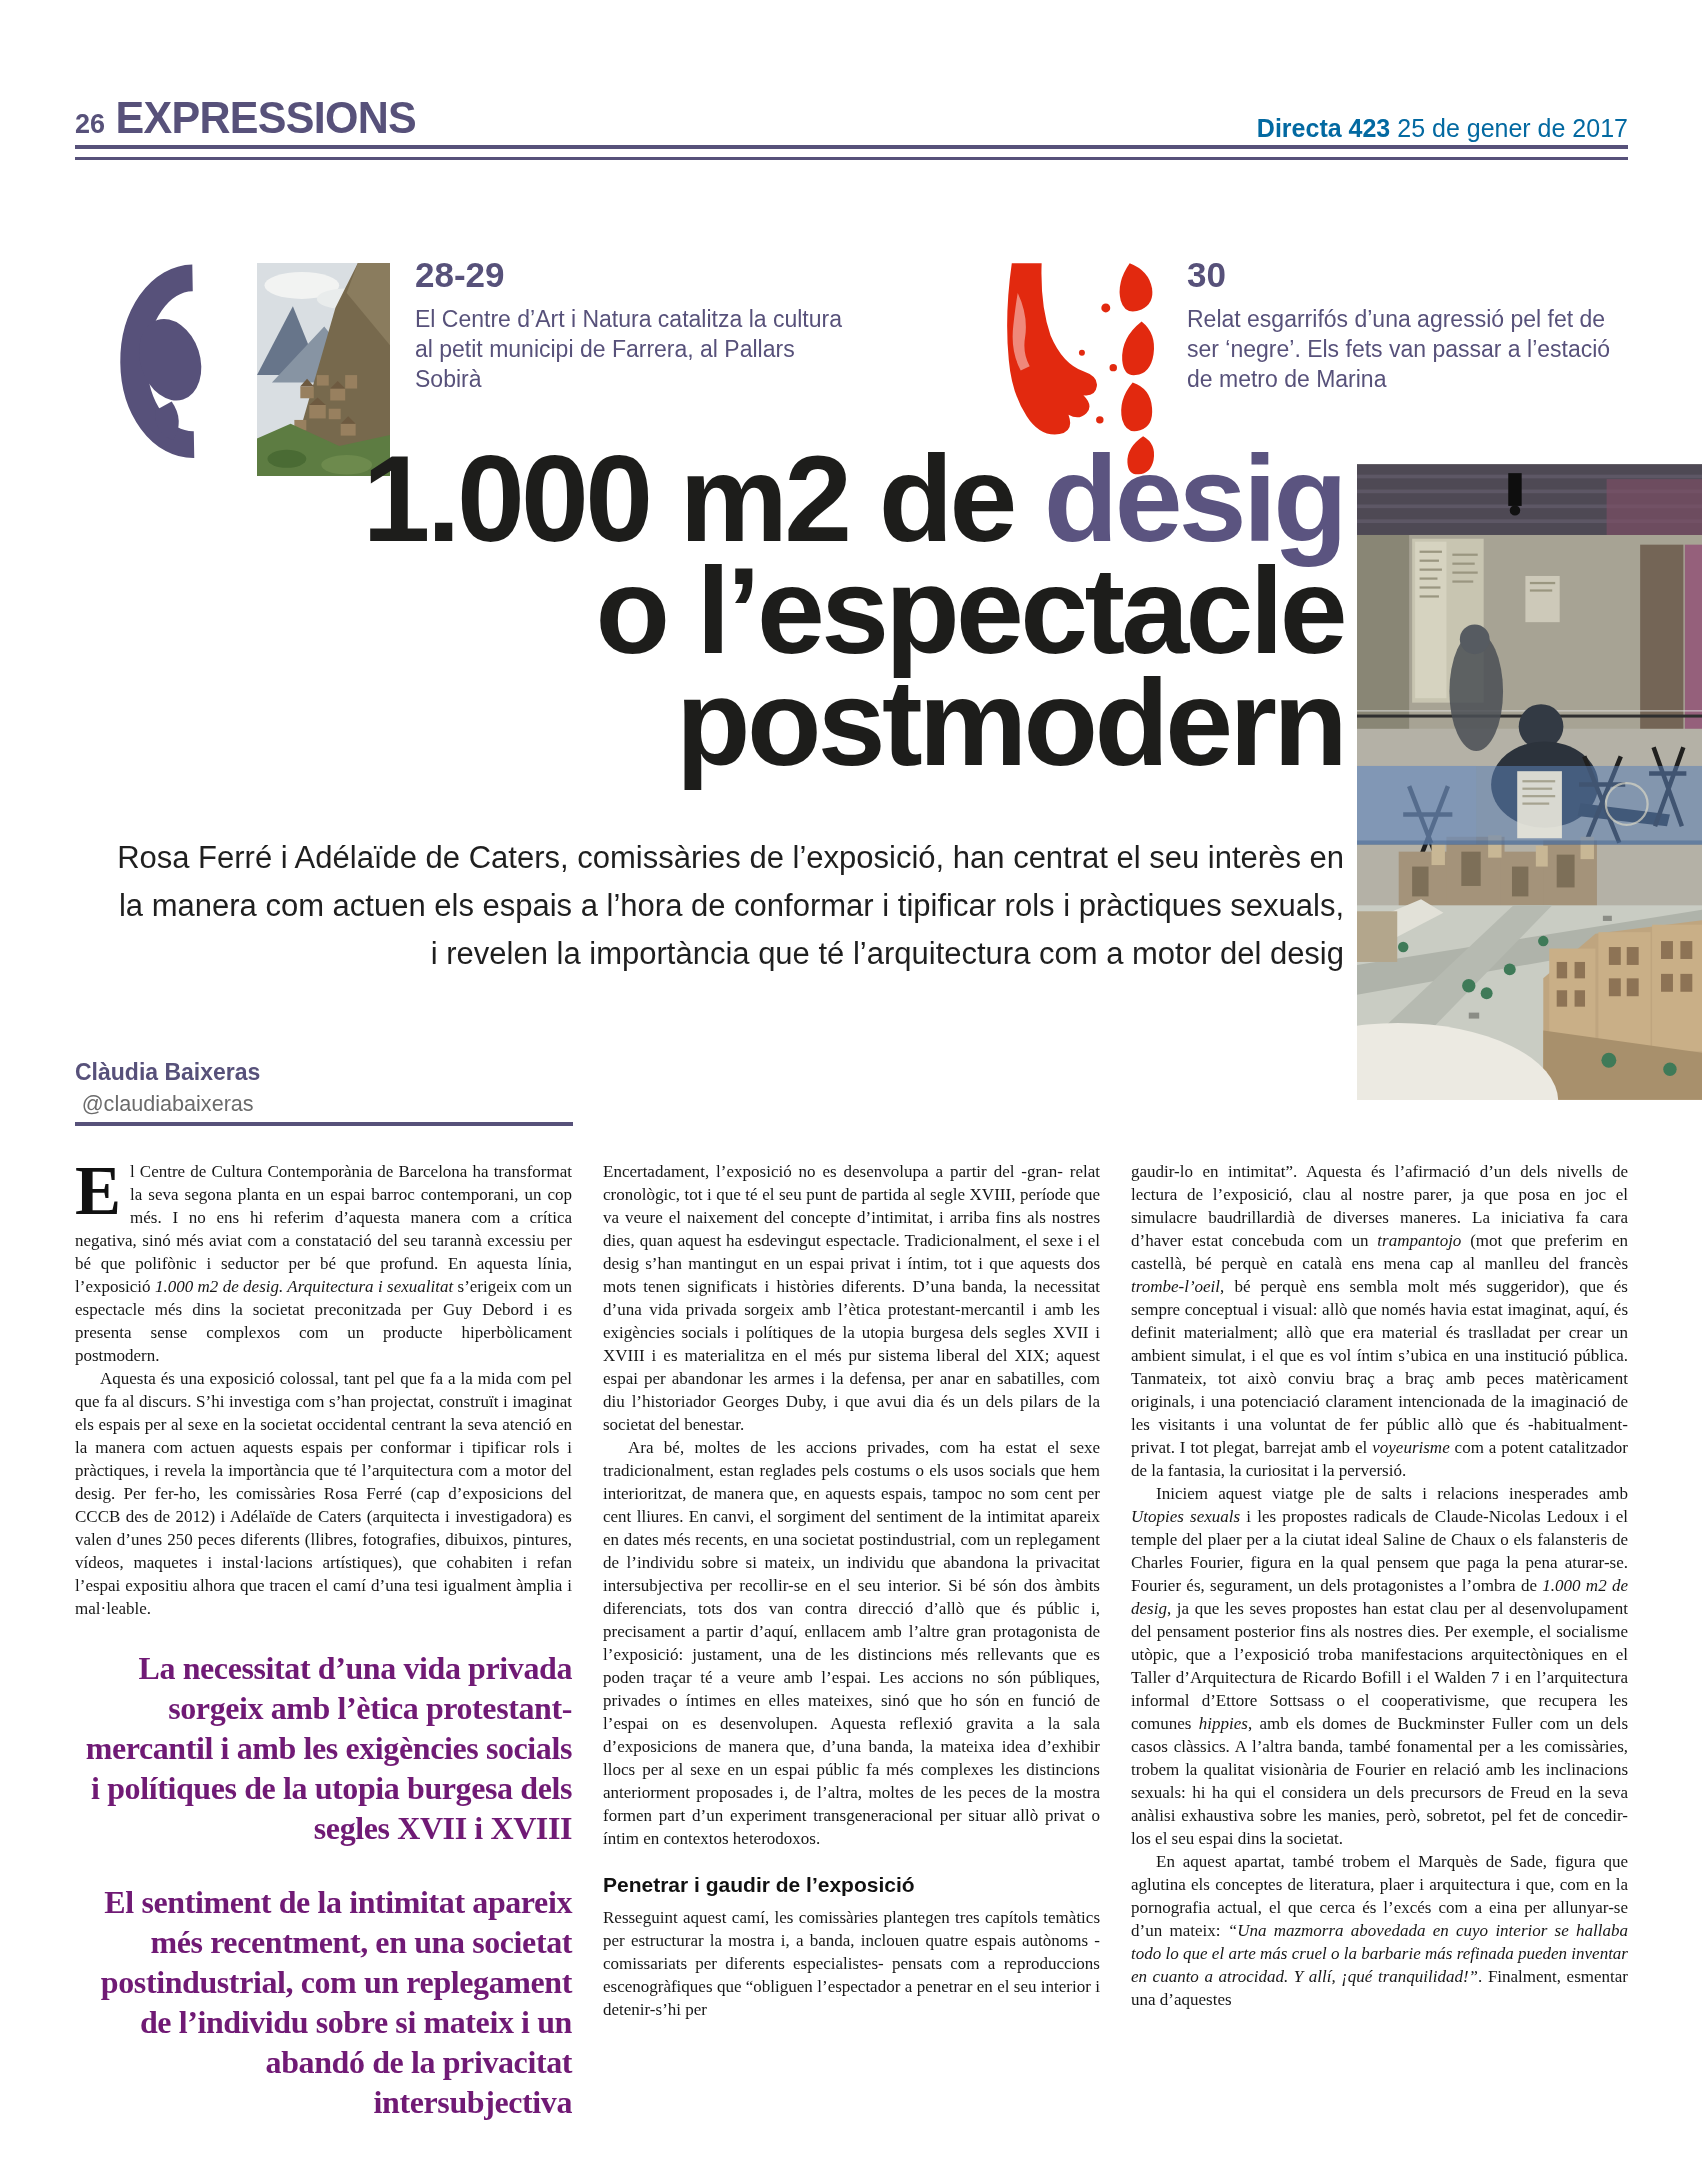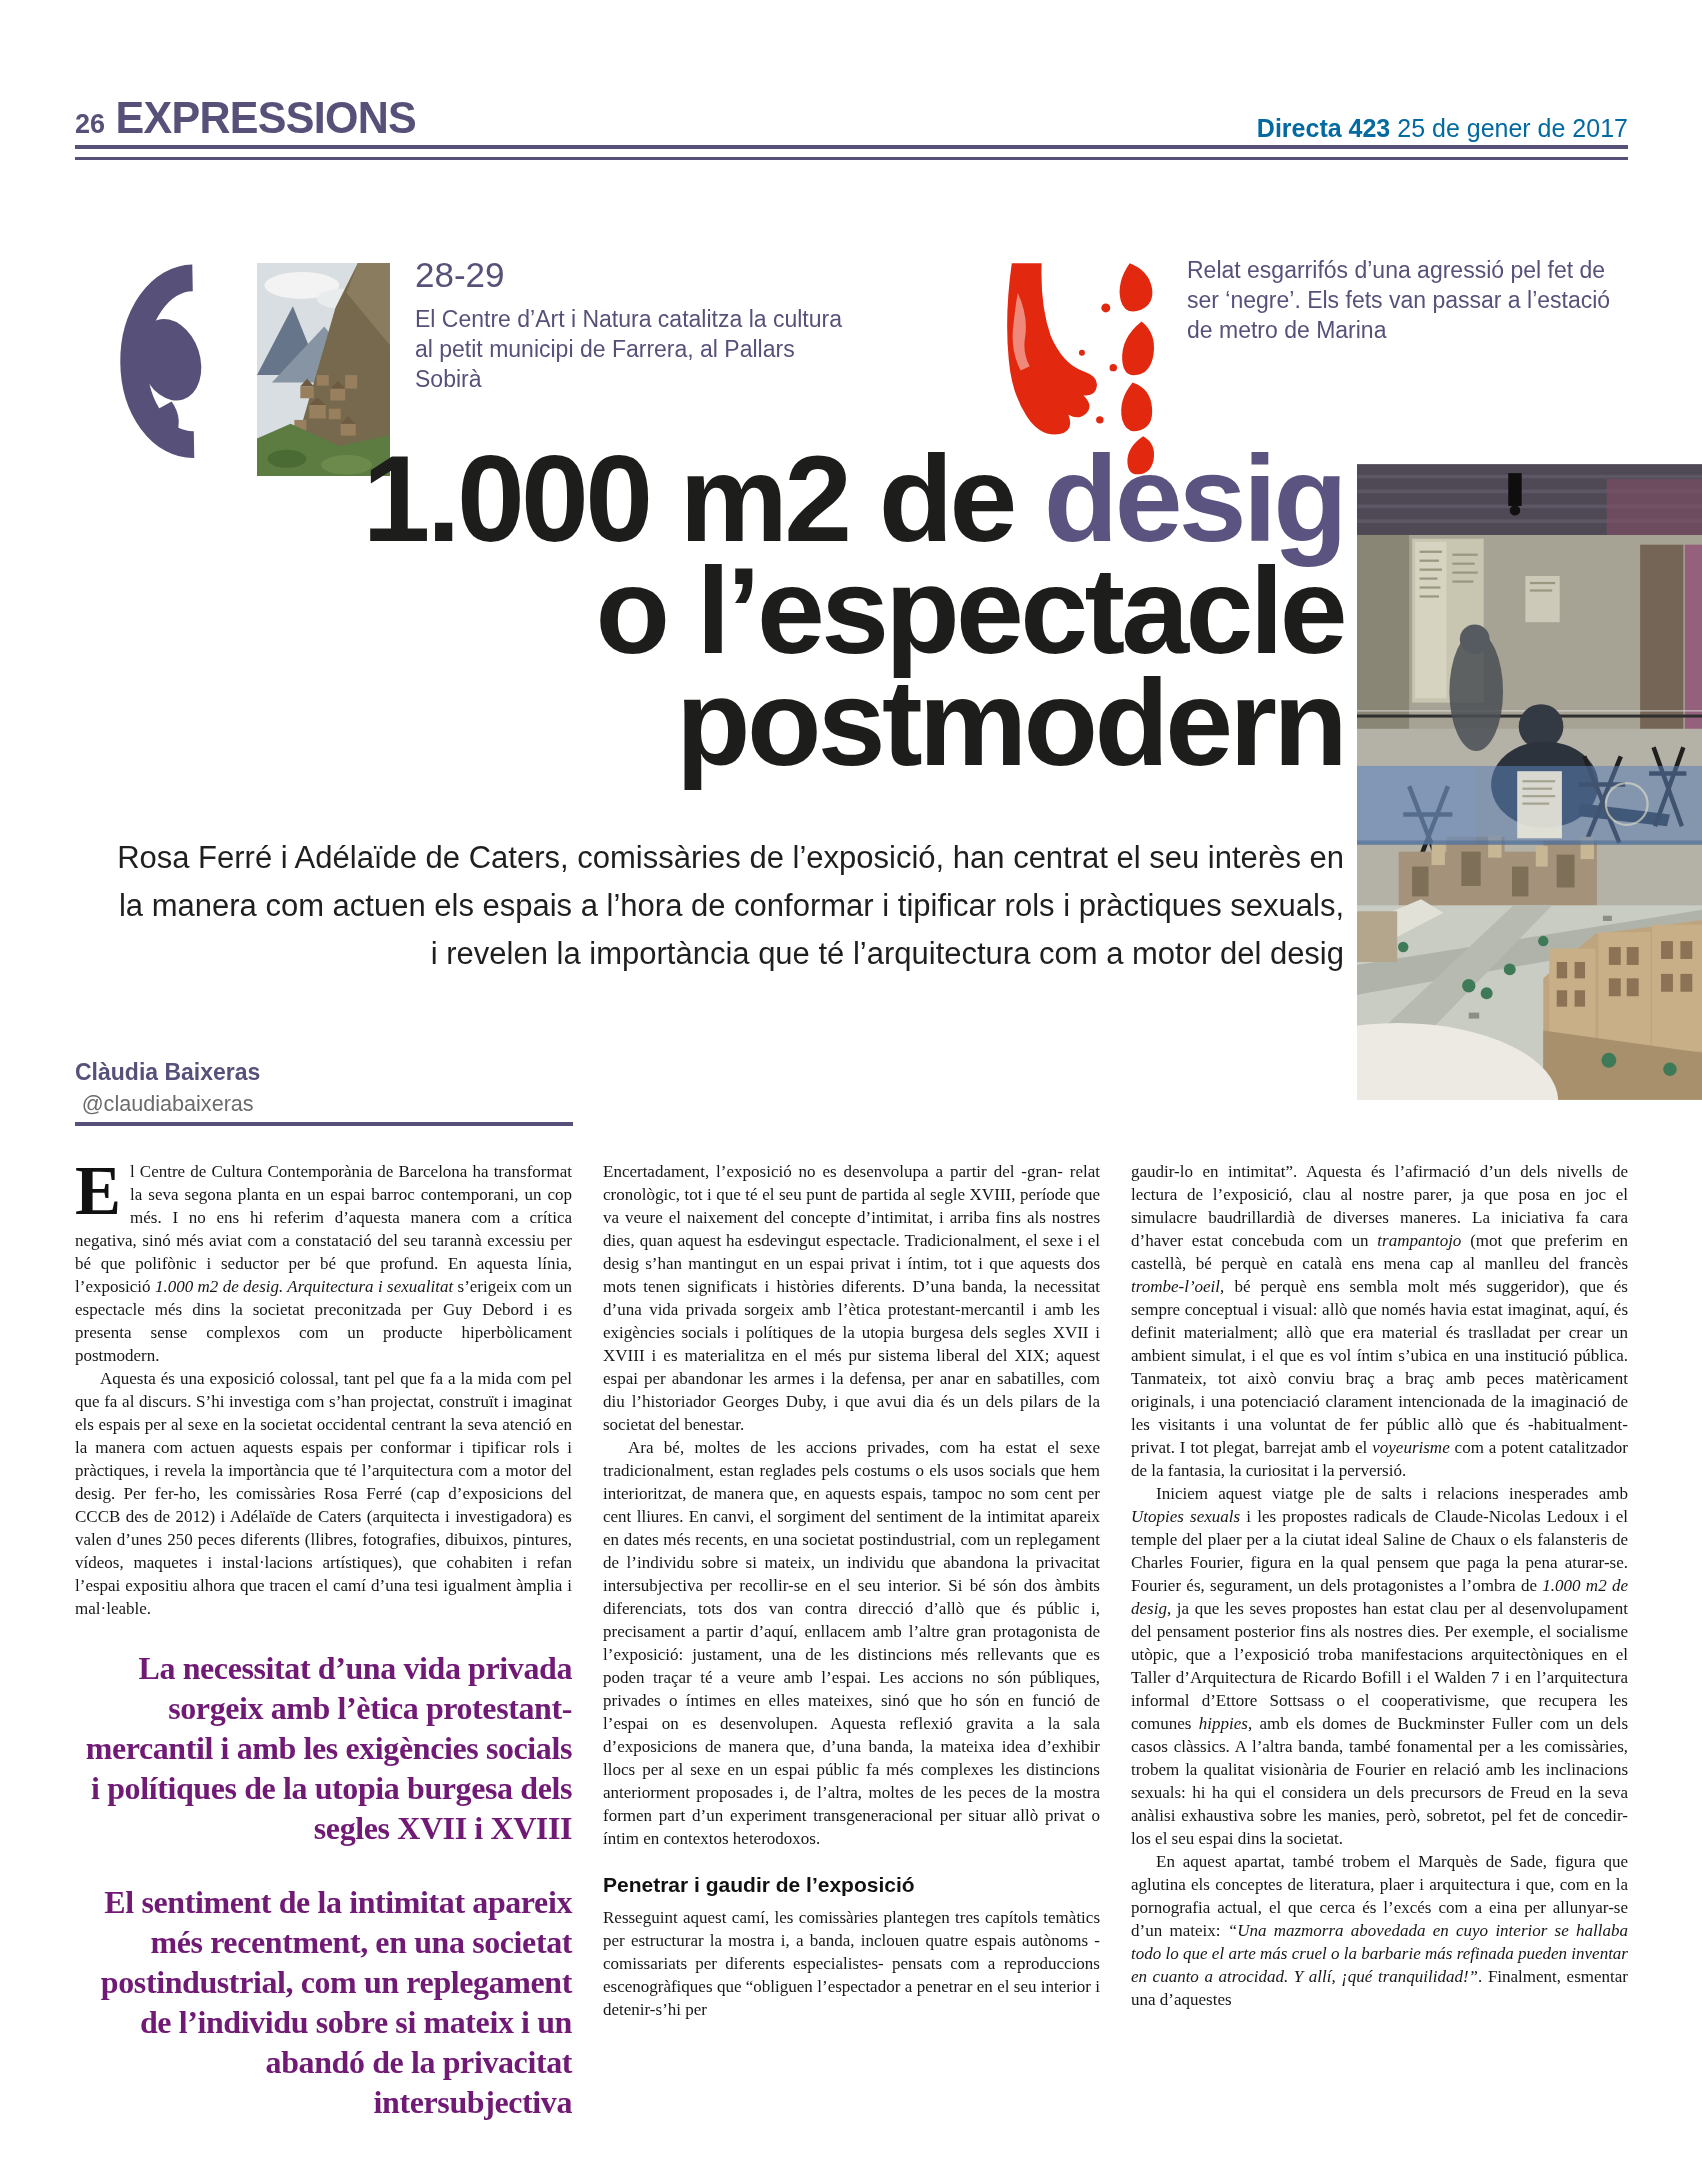--- a/index.html
+++ b/index.html
@@ -20,21 +20,21 @@
   .rule-b{top:157px;height:3px;}
 
   
   .logo{position:absolute;left:82px;top:254px;}
   .teaser-img{position:absolute;top:263px;display:block;}
   .t1-img{left:257px;}
   .t2-img{left:973px;}
   .teaser-text{position:absolute;top:255px;width:436px;color:#57517a;}
   .t1-text{left:415px;}
   .t2-text{left:1187px;}
-  .teaser-pages{font-size:35px;line-height:39px;margin:0 0 10.4px 0;font-weight:400;}
+  .teaser-pages{font-size:35px;line-height:39px;margin:0 0 10.4px 0;font-weight:700;}
   .teaser-desc{font-size:23px;line-height:30px;margin:0;}
 
   
   .headline{position:absolute;left:112px;top:443px;width:1232px;margin:0;
             text-align:right;font-weight:bold;font-size:122px;line-height:112px;
             letter-spacing:-3.7px;color:#1d1d1b;}
   .headline .hl-line{display:block;}
   .headline .accent{color:#5b5480;}
   .lede{position:absolute;left:112px;top:834px;width:1232px;margin:0;
         text-align:right;font-size:31px;line-height:48px;color:#1f1f1f;font-weight:400;}
@@ -130,20 +130,21 @@
       <path d="M226 78 q20 16 16 44 q-4 26 -24 28 q-16 2 -18 -20 q-2 -30 26 -52 z"></path>
       <path d="M214 160 q24 8 26 34 q2 24 -16 30 q-18 6 -24 -14 q-6 -26 14 -50 z"></path>
       <path d="M228 232 q18 10 14 32 q-4 18 -20 19 q-14 1 -15 -16 q-1 -20 21 -35 z"></path>
       <circle cx="178" cy="60" r="6"></circle>
         <circle cx="188" cy="140" r="5"></circle>
       <circle cx="170" cy="210" r="5"></circle>
         <circle cx="146" cy="120" r="4"></circle>
     </g>
   </svg>
   <div class="teaser-text t2-text">
+    <p class="teaser-pages">30</p>
     <p class="teaser-desc">Relat esgarrifós d’una agressió pel fet de ser ‘negre’. Els fets van passar a l’estació de metro de Marina</p>
   </div>
 
   <h1 class="headline">
     <span class="hl-line"><span>1.000 m2 de </span><span class="accent">desig</span></span>
     <span class="hl-line">o l’espectacle</span>
     <span class="hl-line">postmodern</span>
   </h1>
 
   <p class="lede">Rosa Ferré i Adélaïde de Caters, comissàries de l’exposició, han centrat el seu interès en la manera com actuen els espais a l’hora de conformar i tipificar rols i pràctiques sexuals, i revelen la importància que té l’arquitectura com a motor del desig</p>

